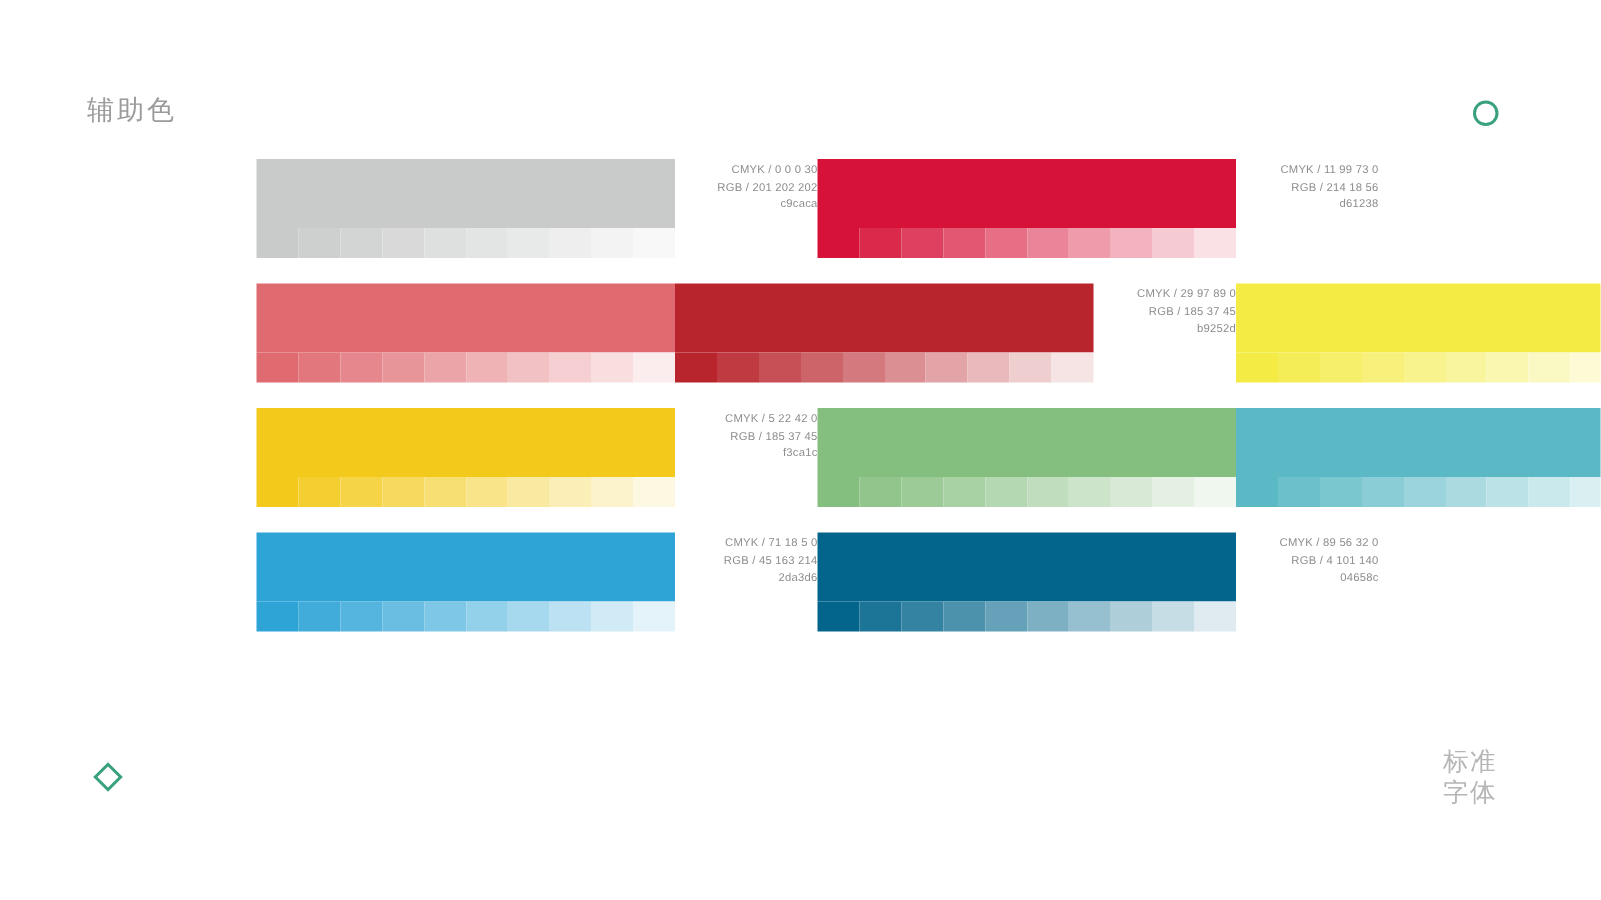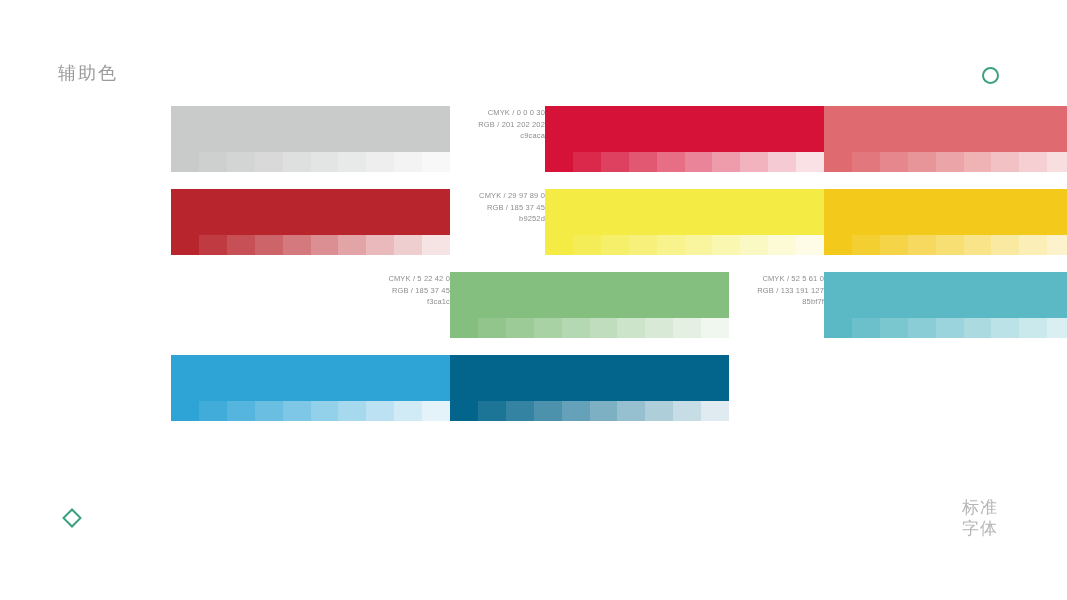--- a/index.html
+++ b/index.html
@@ -152,20 +152,25 @@
         <span style="background: rgb(222, 64, 95);"></span>
         <span style="background: rgb(226, 87, 114);"></span>
         <span style="background: rgb(230, 110, 133);"></span>
         <span style="background: rgb(234, 133, 153);"></span>
         <span style="background: rgb(238, 156, 172);"></span>
         <span style="background: rgb(242, 179, 191);"></span>
         <span style="background: rgb(246, 202, 210);"></span>
         <span style="background: rgb(250, 225, 230);"></span>
       </div>
     </div>
+    <div class="meta">
+      <div>CMYK / 11 99 73 0</div>
+      <div>RGB /  214 18 56</div>
+      <div>d61238</div>
+    </div>
     <div class="swatch">
       <div class="swatch-main" style="background: rgb(223, 106, 112);"></div>
       <div class="swatch-tints">
         <span style="background: rgb(223, 106, 112);"></span>
         <span style="background: rgb(226, 120, 126);"></span>
         <span style="background: rgb(229, 135, 140);"></span>
         <span style="background: rgb(232, 149, 154);"></span>
         <span style="background: rgb(235, 164, 167);"></span>
         <span style="background: rgb(239, 178, 181);"></span>
         <span style="background: rgb(242, 193, 195);"></span>
@@ -237,25 +242,20 @@
         <span style="background: rgb(157, 203, 152);"></span>
         <span style="background: rgb(169, 210, 164);"></span>
         <span style="background: rgb(180, 216, 177);"></span>
         <span style="background: rgb(192, 222, 189);"></span>
         <span style="background: rgb(204, 228, 201);"></span>
         <span style="background: rgb(216, 234, 214);"></span>
         <span style="background: rgb(228, 241, 226);"></span>
         <span style="background: rgb(240, 247, 239);"></span>
       </div>
     </div>
-    <div class="meta">
-      <div>CMYK / 52 5 61 0</div>
-      <div>RGB /  133 191 127</div>
-      <div>85bf7f</div>
-    </div>
     <div class="swatch">
       <div class="swatch-main" style="background: rgb(91, 185, 197);"></div>
       <div class="swatch-tints">
         <span style="background: rgb(91, 185, 197);"></span>
         <span style="background: rgb(107, 192, 203);"></span>
         <span style="background: rgb(123, 199, 208);"></span>
         <span style="background: rgb(139, 205, 214);"></span>
         <span style="background: rgb(155, 212, 220);"></span>
         <span style="background: rgb(171, 219, 225);"></span>
         <span style="background: rgb(186, 226, 231);"></span>
@@ -272,28 +272,38 @@
         <span style="background: rgb(86, 181, 222);"></span>
         <span style="background: rgb(106, 190, 226);"></span>
         <span style="background: rgb(126, 199, 230);"></span>
         <span style="background: rgb(147, 208, 234);"></span>
         <span style="background: rgb(167, 217, 238);"></span>
         <span style="background: rgb(188, 225, 242);"></span>
         <span style="background: rgb(208, 234, 246);"></span>
         <span style="background: rgb(228, 243, 250);"></span>
       </div>
     </div>
+    <div class="meta">
+      <div>CMYK / 71 18 5 0</div>
+      <div>RGB /  45 163 214</div>
+      <div>2da3d6</div>
+    </div>
     <div class="swatch">
       <div class="swatch-main" style="background: rgb(4, 101, 140);"></div>
       <div class="swatch-tints">
         <span style="background: rgb(4, 101, 140);"></span>
         <span style="background: rgb(28, 116, 151);"></span>
         <span style="background: rgb(53, 131, 162);"></span>
         <span style="background: rgb(77, 146, 173);"></span>
         <span style="background: rgb(101, 161, 185);"></span>
         <span style="background: rgb(126, 176, 196);"></span>
         <span style="background: rgb(150, 191, 207);"></span>
         <span style="background: rgb(174, 206, 218);"></span>
         <span style="background: rgb(199, 221, 229);"></span>
         <span style="background: rgb(223, 235, 240);"></span>
       </div>
     </div>
+    <div class="meta">
+      <div>CMYK / 89 56 32 0</div>
+      <div>RGB /  4 101 140</div>
+      <div>04658c</div>
+    </div>
   </div>
 
 </body></html>

